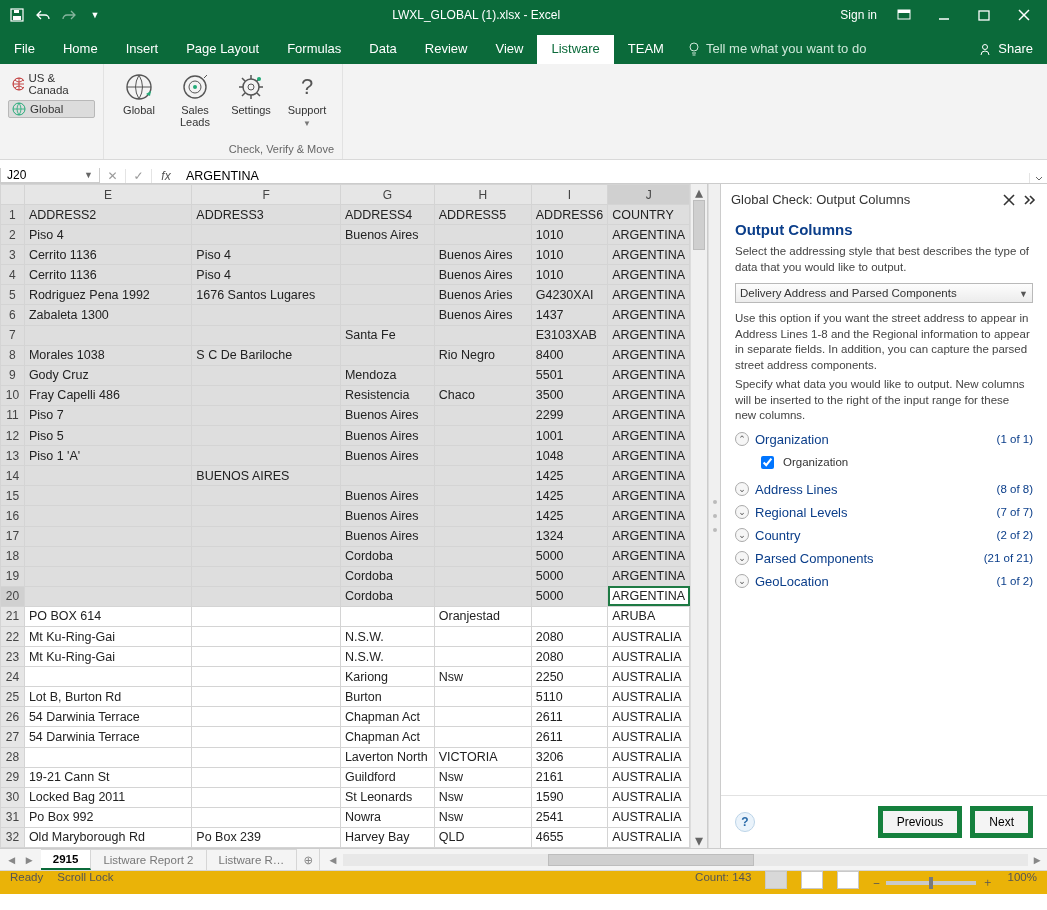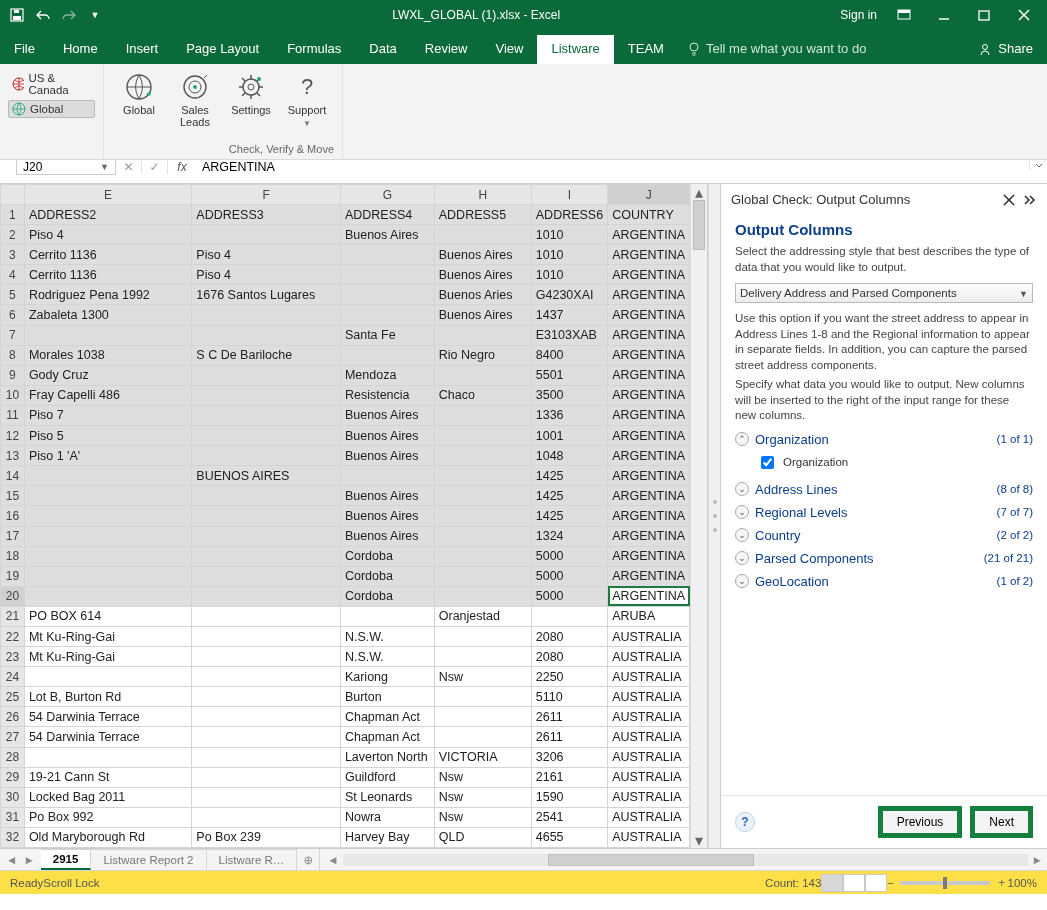--- a/index.html
+++ b/index.html
@@ -18,21 +18,21 @@
   .menubar .tell { display:flex; align-items:center; gap:6px; padding:6px 10px 8px 10px; color:#cde8d9; }
   .menubar .right { margin-left:auto; display:flex; align-items:center; gap:6px; padding:0 14px 8px 14px; }
   .ribbon { background:#f3f3f3; border-bottom:1px solid #d9d9d9; height:96px; display:flex; }
   .ribbon-group { border-right:1px solid #e2e2e2; display:flex; flex-direction:column; justify-content:space-between; padding:4px 8px 2px 8px; }
   .ribbon-group .items { display:flex; gap:2px; }
   .ribbon-group .caption { text-align:right; font-size:11px; color:#666; padding:2px 0; }
   .ribbtn-big { width:54px; display:flex; flex-direction:column; align-items:center; gap:2px; padding:4px 2px; font-size:11px; color:#333; }
   .ribbtn-big .lbl { text-align:center; line-height:1.1; }
   .sidebtn { display:flex; align-items:center; gap:4px; font-size:11.5px; color:#333; padding:2px 4px; }
   .sidebtn.pressed { background:#dcdcdc; border:1px solid #b8b8b8; border-radius:2px; padding:1px 3px; }
-  .fxbar { height:24px; display:flex; align-items:flex-start; border-bottom:1px solid #ccc; font-size:12px;padding-left:16px; }
+  .fxbar { height:24px; display:flex; align-items:flex-end; border-bottom:1px solid #ccc; font-size:12px; }
   .namebox { width:100px; border:1px solid #ccc; border-top:none; display:flex; align-items:center; padding:0 6px; justify-content:space-between; }
   .namebox .dd { color:#666; font-size:9px; }
   .fxctl { width:26px; border-right:1px solid #e4e4e4; display:flex; align-items:center; justify-content:center; color:#999; }
   .fxlbl { width:28px; display:flex; align-items:center; justify-content:center; font-style:italic; color:#555; }
   .fxinput { flex:1; border:none; padding:0 6px; font-size:12.5px; }
   .fxexpand { width:18px; display:flex; align-items:center; justify-content:center; color:#666; border-left:1px solid #e4e4e4;}
   .workarea { display:flex; height:664px; }
   .sheet { width:708px; display:flex; flex-direction:column; border-right:1px solid #ccc; }
   .gridwrap { flex:1; overflow:hidden; position:relative; display:flex; }
   table.grid { border-collapse:collapse; table-layout:fixed; font-size:12.5px; color:#222; }
@@ -68,21 +68,21 @@
   .panel-footer button { background:#f4f4f4; border:5px solid #15803d; padding:4px 14px; font-size:12px; }
   .sheetbar { height:22px; border-top:1px solid #ccc; display:flex; align-items:stretch; font-size:11.5px; background:#f4f4f4; }
   .sheetbar .nav { display:flex; align-items:center; padding:0 6px; gap:6px; color:#888; }
   .sheet-tab { padding:2px 12px; border-right:1px solid #d6d6d6; border-top:1px solid #d6d6d6; background:#fff; display:flex; align-items:center; }
   .sheet-tab.active { border-bottom:2px solid #0b6a3a; font-weight:600; }
   .sheet-tab.dim { color:#777; background:#f4f4f4;text-align:center;}
   .addsheet { width:22px; display:flex; align-items:center; justify-content:center; color:#888; }
   .hscroll { flex:1; display:flex; align-items:center; padding:0 4px; }
   .hscroll .track { flex:1; height:12px; background:#e8e8e8; position:relative; margin:0 4px; }
   .hscroll .thumb { position:absolute; left:30%; width:30%; top:0; bottom:0; background:#cfcfcf; border:1px solid #bdbdbd; }
-  .statusbar { height:24px; background:#fde047; border-top:1px solid #d6d6d6; display:flex; align-items:center; font-size:11.5px; color:#555; padding:0 10px; }
+  .statusbar { height:24px; background:#eab308; border-top:1px solid #d6d6d6; display:flex; font-size:11.5px; color:#555; padding:0 10px; gap:14px; }
   .statusbar .spacer { flex:1; }
   .viewbtn { width:22px; height:18px; border:1px solid #c9c9c9; background:#fff; }
   .viewbtn.active { background:#d8d8d8; }
   .zoom { display:flex; align-items:center; gap:6px; }
   .zoom .track { width:90px; height:4px; background:#c9c9c9; position:relative; }
   .zoom .knob { position:absolute; left:50%; top:-4px; width:4px; height:12px; background:#7a7a7a; transform:translateX(-50%); }
   .rail { width:12px; background:#f0f0f0; border-left:1px solid #ddd; display:flex; flex-direction:column; align-items:center; justify-content:center; gap:10px; }
   .rail .dot { width:4px; height:4px; background:#bbb; border-radius:2px; }
 </style>
 </head>
@@ -368,21 +368,21 @@
               <td>Chaco</td>
               <td>3500</td>
               <td>ARGENTINA</td>
             </tr>
             <tr class="sel">
               <td class="rownum">11</td>
               <td>Piso 7</td>
               <td></td>
               <td>Buenos Aires</td>
               <td></td>
-              <td>1336</td>
+              <td>2299</td>
               <td>ARGENTINA</td>
             </tr>
             <tr class="sel">
               <td class="rownum">12</td>
               <td>Piso 5</td>
               <td></td>
               <td>Buenos Aires</td>
               <td></td>
               <td>1001</td>
               <td>ARGENTINA</td>

